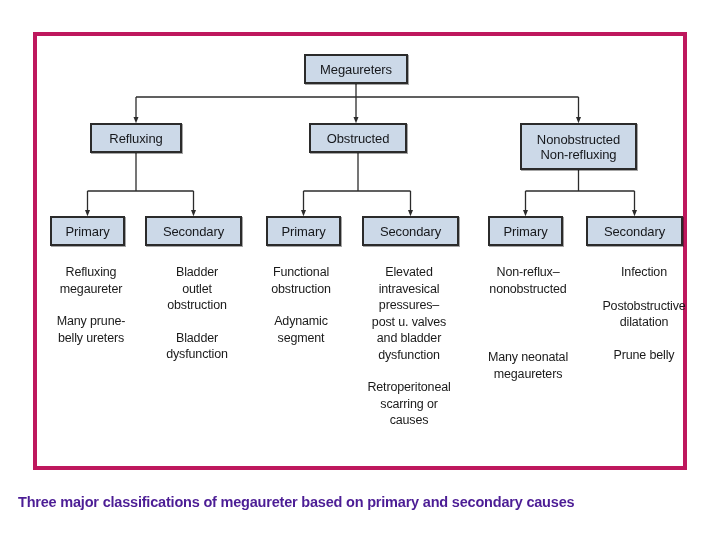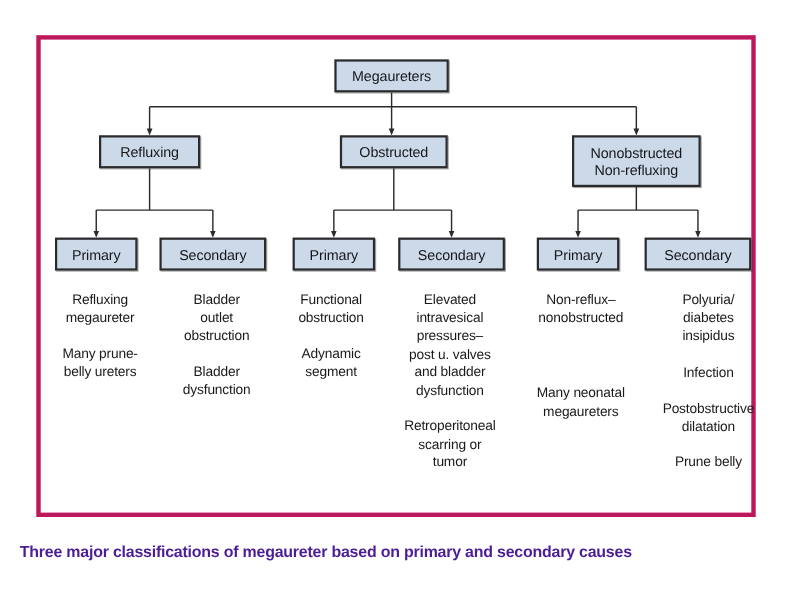--- a/index.html
+++ b/index.html
@@ -215,32 +215,29 @@
       </div>
       <div class="text-col col-4">
         <div class="text-entry">Elevated
 intravesical
 pressures–
 post u. valves
 and bladder
 dysfunction</div>
         <div class="text-entry">Retroperitoneal
 scarring or
-tumor</div>
+causes</div>
       </div>
       <div class="text-col col-5">
         <div class="text-entry">Non-reflux–
 nonobstructed</div>
         <div class="text-entry">Many neonatal
 megaureters</div>
       </div>
       <div class="text-col col-6">
-        <div class="text-entry">Polyuria/
-diabetes
-insipidus</div>
         <div class="text-entry">Infection</div>
         <div class="text-entry">Postobstructive
 dilatation</div>
         <div class="text-entry">Prune belly</div>
       </div>
     </div>
 
   </div>
 </div>
 

